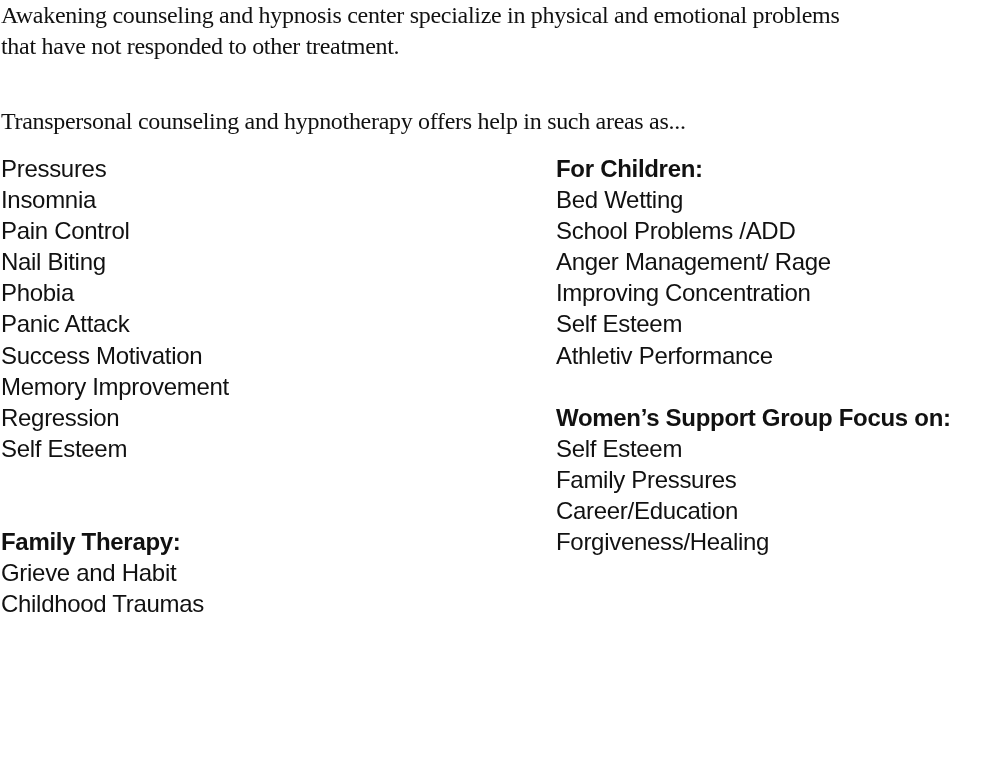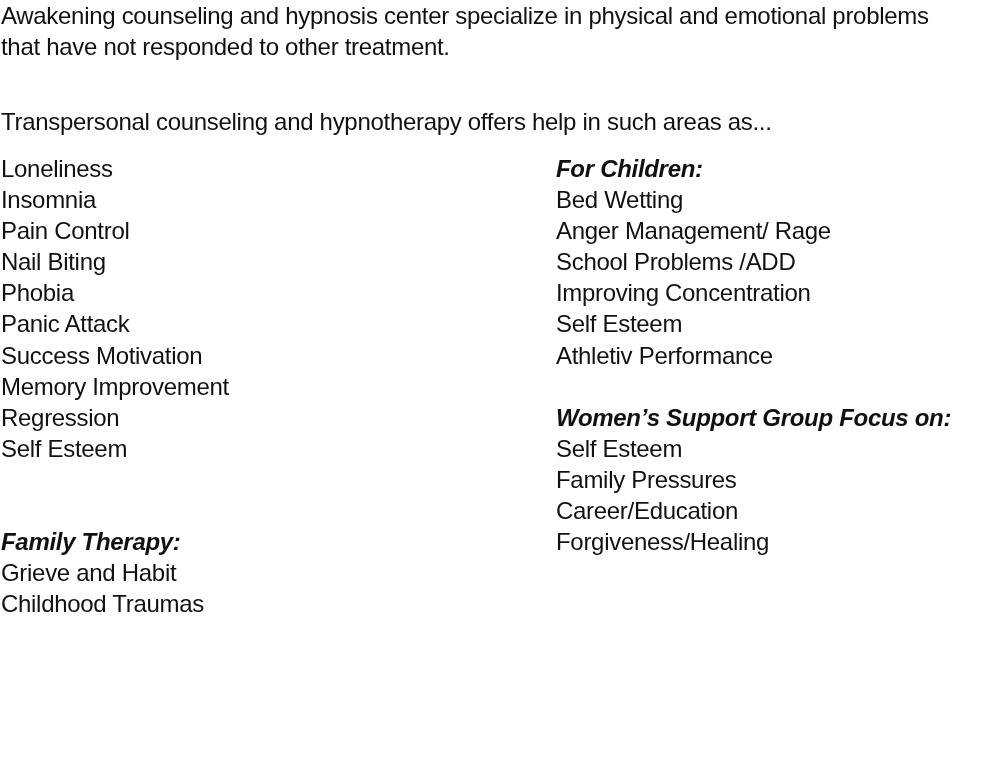--- a/index.html
+++ b/index.html
@@ -3,41 +3,41 @@
 <meta charset="utf-8">
 <style>
   html, body { margin: 0; padding: 0; background: #ffffff; }
   body {
     width: 1000px; height: 775px; overflow: hidden; position: relative;
     font-family: "Liberation Sans", "DejaVu Sans", sans-serif;
     color: #111111;
     font-size: 24px;
     letter-spacing: -0.3px;
   }
-  .intro { position: absolute; left: 1px; top: 0; width: 1000px; line-height: 31px; }
+  .intro { position: absolute; left: 1px; top: 0; width: 1000px; line-height: 31px; font-family: Liberation Serif, serif; }
   .intro p { margin: 0; }
   .intro p.gap { margin-top: 44px; }
   .col { position: absolute; top: 153px; line-height: 31.1px; }
   .col-left { left: 1px; }
   .col-right { left: 556px; }
   .item { display: block; white-space: nowrap; }
-  .heading { display: block; font-weight: bold; white-space: nowrap; font-style: italic; }
+  .heading { display: block; font-weight: bold; white-space: nowrap; }
   .spacer { display: block; height: 31.1px; }
 </style>
 </head>
 <body>
 
 <div class="intro">
   <p><span>Awakening counseling and hypnosis center specialize in physical and emotional problems</span><br><span>that have not responded to other treatment.</span></p>
   <p class="gap">Transpersonal counseling and hypnotherapy offers help in such areas as...</p>
 </div>
 
 <div class="col col-left">
   <div>
-    <span class="item">Loneliness</span>
+    <span class="item">Pressures</span>
     <span class="item">Insomnia</span>
     <span class="item">Pain Control</span>
     <span class="item">Nail Biting</span>
     <span class="item">Phobia</span>
     <span class="item">Panic Attack</span>
     <span class="item">Success Motivation</span>
     <span class="item">Memory Improvement</span>
     <span class="item">Regression</span>
     <span class="item">Self Esteem</span>
   </div>
@@ -47,22 +47,22 @@
     <span class="heading">Family Therapy:</span>
     <span class="item">Grieve and Habit</span>
     <span class="item">Childhood Traumas</span>
   </div>
 </div>
 
 <div class="col col-right">
   <div>
     <span class="heading">For Children:</span>
     <span class="item">Bed Wetting</span>
+    <span class="item">School Problems /ADD</span>
     <span class="item">Anger Management/ Rage</span>
-    <span class="item">School Problems /ADD</span>
     <span class="item">Improving Concentration</span>
     <span class="item">Self Esteem</span>
     <span class="item">Athletiv Performance</span>
   </div>
   <span class="spacer"></span>
   <div>
     <span class="heading">Women’s Support Group Focus on:</span>
     <span class="item">Self Esteem</span>
     <span class="item">Family Pressures</span>
     <span class="item">Career/Education</span>

